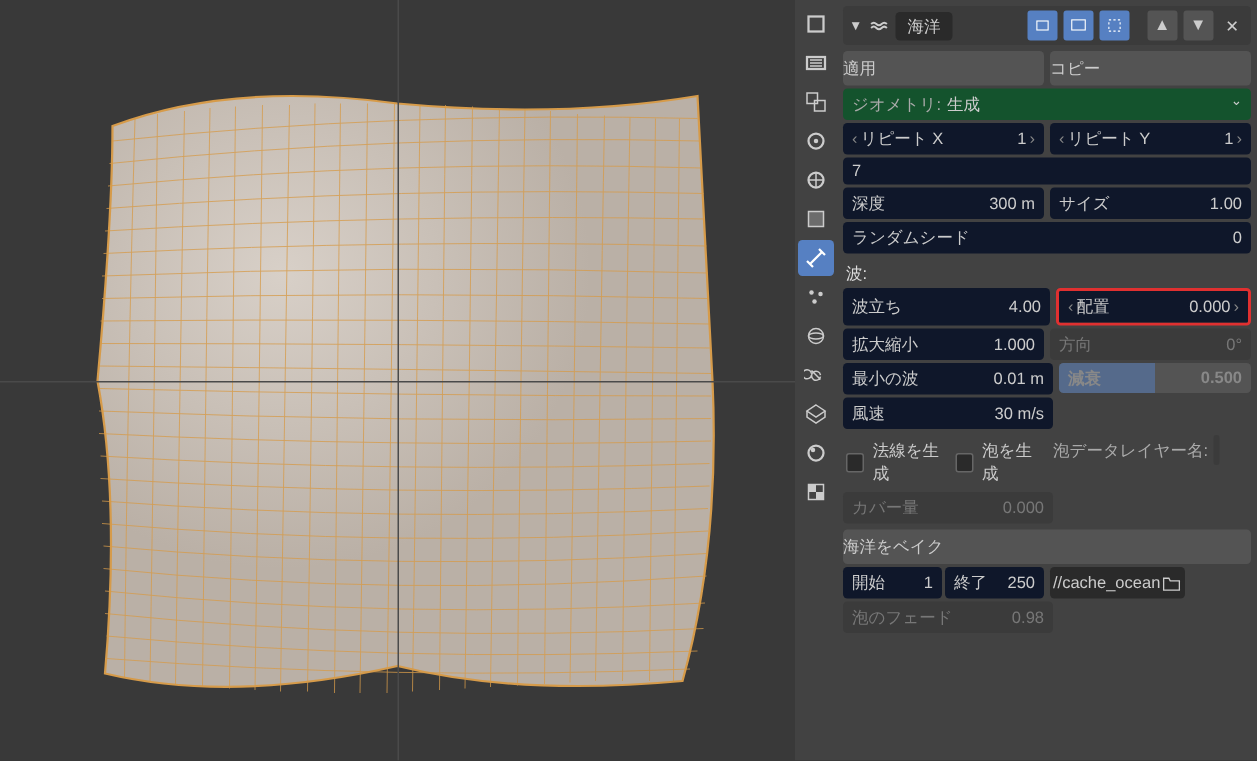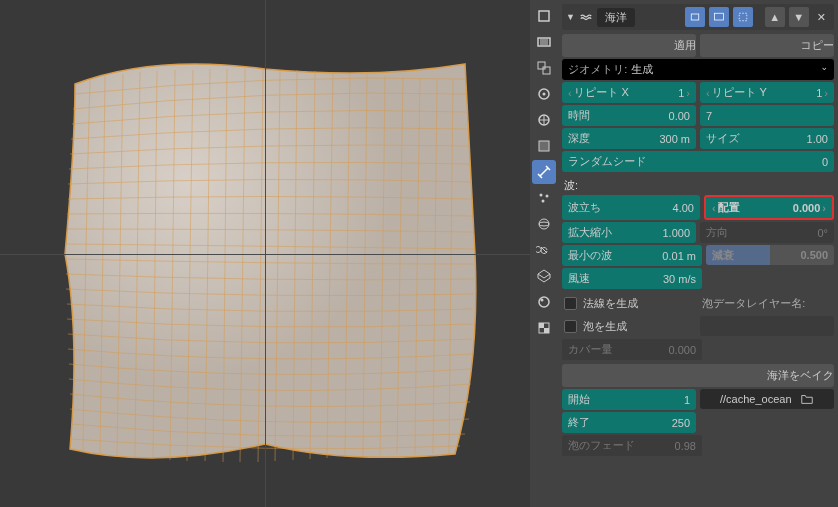--- a/index.html
+++ b/index.html
@@ -14,40 +14,40 @@
 .toolbar .ticon svg { width: 16px; height: 16px; }
 .panel { width: 280px; background: #424242; color: #ccc; font-size: 11px; padding: 4px; overflow-y: auto; }
 .hdr { display: flex; align-items: center; gap: 4px; background: #3b3b3b; padding: 3px 4px; border-radius: 3px; margin-bottom: 4px; }
 .hdr .tri { font-size: 9px; }
 .hdr .name { background: #2a2a2a; padding: 2px 8px; border-radius: 3px; flex: 0 0 auto; }
 .hdr .spacer { flex: 1; }
 .hdr .hbtn { width: 20px; height: 20px; background: #545454; border-radius: 2px; display: flex; align-items: center; justify-content: center; cursor: pointer; }
 .hdr .hbtn.active { background: #5680c2; }
 .hdr .x { cursor: pointer; padding: 0 4px; }
 .row2 { display: flex; gap: 4px; margin-bottom: 2px; }
-.btn { flex: 1; background: #545454; text-align: right; padding: 4px 0; border-radius: 3px; cursor: pointer; }
-.drop { display: flex; align-items: flex-start; background: #000000; padding: 3px 6px; border-radius: 3px; margin-bottom: 2px; cursor: pointer; }
+.btn { flex: 1; background: #545454; text-align: left; padding: 4px 0; border-radius: 3px; cursor: pointer; }
+.drop { display: flex; align-items: flex-start; background: #14532d; padding: 3px 6px; border-radius: 3px; margin-bottom: 2px; cursor: pointer; }
 .drop .dlabel { color: #aaa; margin-right: 4px; }
 .drop .dval { flex: 1; }
 .drop .chev { font-size: 9px; }
-.numf { flex: 1; display: flex; align-items: center; background: #0f766e; padding: 3px 6px; border-radius: 3px; cursor: pointer; }
+.numf { flex: 1; display: flex; align-items: center; background: #0f172a; padding: 3px 6px; border-radius: 3px; cursor: pointer; }
 .numf.disabled { background: #3b3b3b; color: #777; justify-content: space-between; }
 .numf .nlabel { flex: 1; }
 .numf .nval { text-align: right; }
 .numf.arrows::before { content: "‹"; color: #888; margin-right: 2px; font-size: 11px; }
 .numf.arrows::after { content: "›"; color: #888; margin-left: 2px; font-size: 11px; }
-.hl { border: 2px solid #e03030; border-radius: 3px; padding: 0; font-weight: bold; }
+.hl { border: 2px solid #e03030; border-radius: 3px; padding: 0; }
 .seclabel { padding: 4px 2px 2px 2px; color: #ddd; }
 .chk { display: flex; align-items: center; gap: 6px; padding: 3px 2px; cursor: pointer; }
 .chk .box { width: 13px; height: 13px; background: #2a2a2a; border: 1px solid #666; border-radius: 2px; }
 .txtlabel { padding: 3px 2px; color: #aaa; }
-.textfield { display: flex; align-items: center; background: #2a2a2a; padding: 3px 20px; border-radius: 3px; }
+.textfield { display: flex; align-items: center; background: #2a2a2a; padding: 3px 2px; border-radius: 3px; }
 .textfield .tval { flex: 1; color: #ccc; }
 .folder { width: 14px; height: 14px; }
-.col { flex: 1; display: flex; flex-direction: column; gap: 2px; }
+.col { flex: 1; display: flex; flex-direction: row; gap: 2px; }
 .slider { flex: 1; background: #545454; border-radius: 3px; position: relative; height: 20px; overflow: hidden; }
 .slider .fill { position: absolute; left: 0; top: 0; bottom: 0; background: #5680c2; opacity: 0.5; }
 .slider .scontent { position: absolute; inset: 0; display: flex; align-items: center; padding: 0 6px; font-weight: bold; }
 .slider .scontent .nlabel { flex: 1; }
 </style>
 </head>
 <body>
 
 <div class="viewport">
   <div class="axis-h"></div>
@@ -236,24 +236,20 @@
         <span class="nlabel">リピート X</span>
         <span class="nval">1</span>
       </div>
     <div class="numf arrows">
         <span class="nlabel">リピート Y</span>
         <span class="nval">1</span>
       </div>
   </div>
   <div class="row2">
     <div class="numf">
-        <span class="nlabel">時間</span>
-        <span class="nval">0.00</span>
-      </div>
-    <div class="numf">
         <span class="nval">7</span>
       </div>
   </div>
   <div class="row2">
     <div class="numf">
         <span class="nlabel">深度</span>
         <span class="nval">300 m</span>
       </div>
     <div class="numf">
         <span class="nlabel">サイズ</span>

